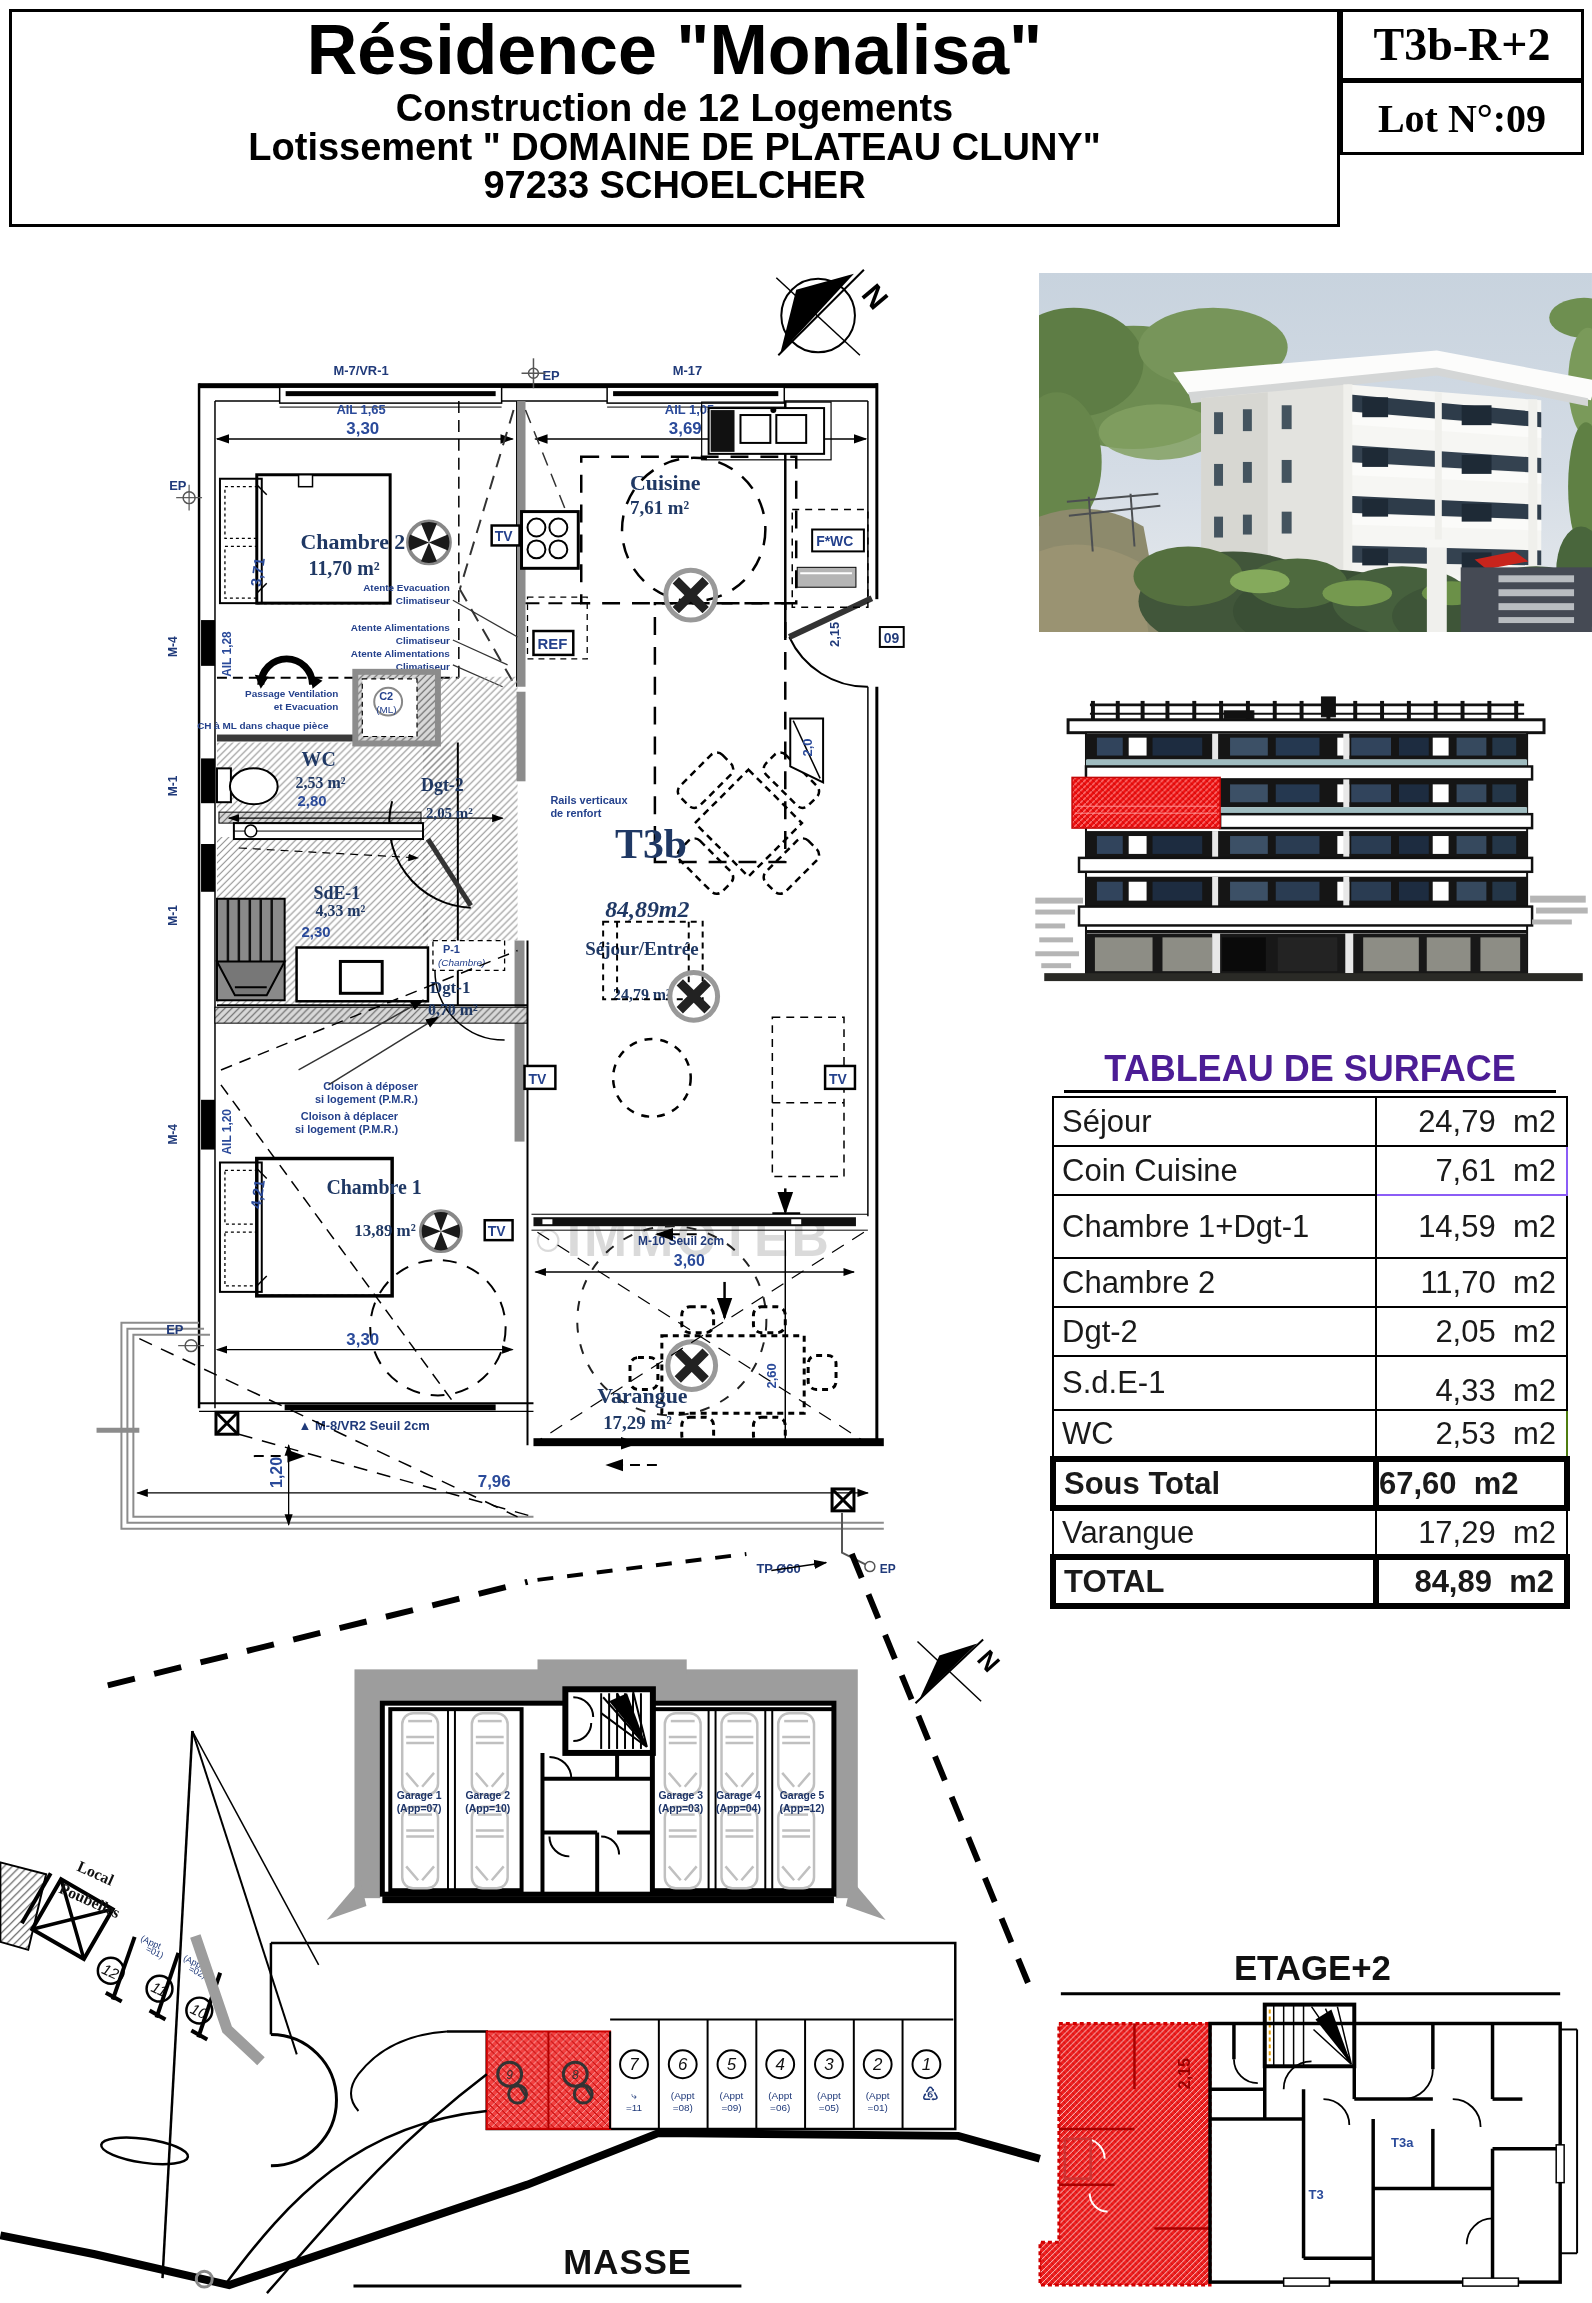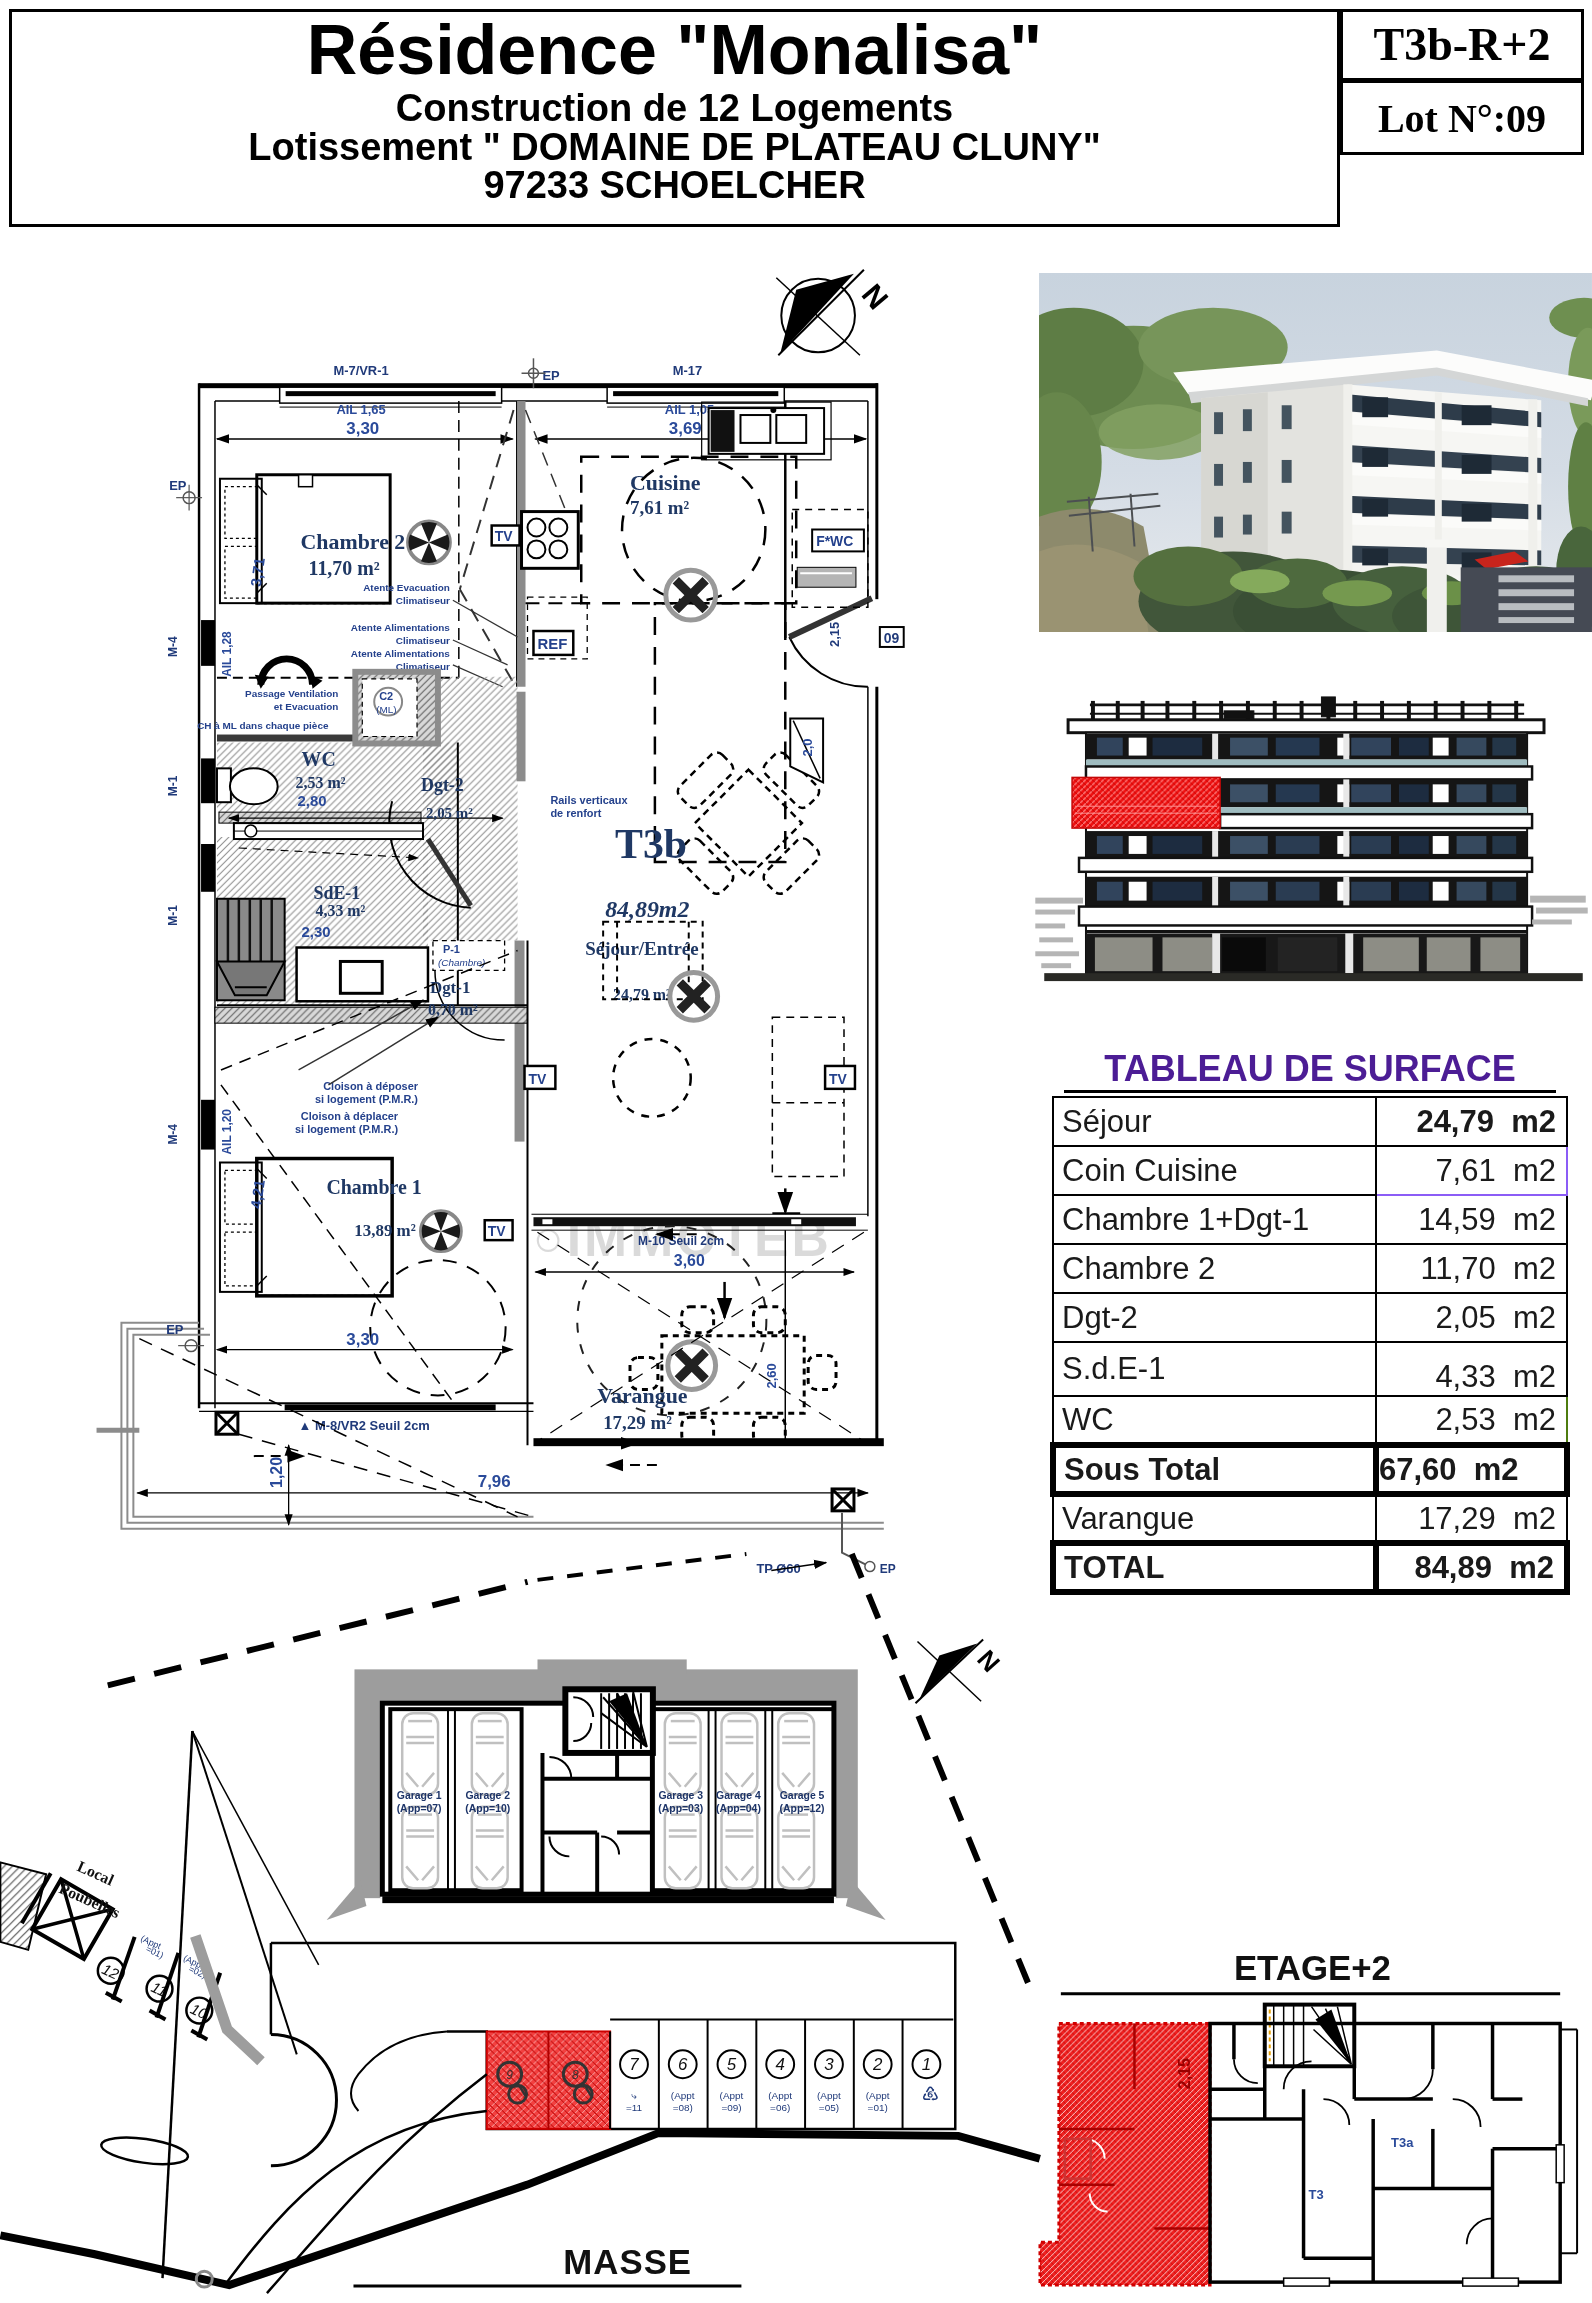--- a/index.html
+++ b/index.html
@@ -315,27 +315,27 @@
 
 <div class="abs" style="left:1050px;top:1096px;width:520px;">
 <table style="border-collapse:collapse;width:100%;font-size:31px;color:#1a1a1a;table-layout:fixed;">
   <colgroup>
         <col style="width:323px">
         <col>
       </colgroup>
   <tbody>
         <tr style="height:49px;">
           <td style="border:2px solid #000;padding:0 0 0 8px;">Séjour</td>
-          <td style="border:2px solid #000;text-align:right;padding:0 10px 0 0;font-weight:bold;">24,79&nbsp;&nbsp;m2</td>
+          <td style="border:2px solid #000;text-align:right;padding:0 10px 0 0;">24,79&nbsp;&nbsp;m2</td>
         </tr>
   <tr style="height:49px;">
           <td style="border:2px solid #000;padding:0 0 0 8px;">Coin Cuisine</td>
           <td style="border:2px solid #8b5cf6;text-align:right;padding:0 10px 0 0;">7,61&nbsp;&nbsp;m2</td>
         </tr>
-  <tr style="height:49px;border-radius:13px;">
+  <tr style="height:63px;border-radius:13px;">
           <td style="border:2px solid #000;padding:0 0 0 8px;">Chambre 1+Dgt-1</td>
           <td style="border:2px solid #000;text-align:right;padding:0 10px 0 0;">14,59&nbsp;&nbsp;m2</td>
         </tr>
   <tr style="height:49px;">
           <td style="border:2px solid #000;padding:0 0 0 8px;">Chambre 2</td>
           <td style="border:2px solid #000;text-align:right;padding:0 10px 0 0;">11,70&nbsp;&nbsp;m2</td>
         </tr>
   <tr style="height:49px;">
           <td style="border:2px solid #000;padding:0 0 0 8px;">Dgt-2</td>
           <td style="border:2px solid #000;text-align:right;padding:0 10px 0 0;">2,05&nbsp;&nbsp;m2</td>

